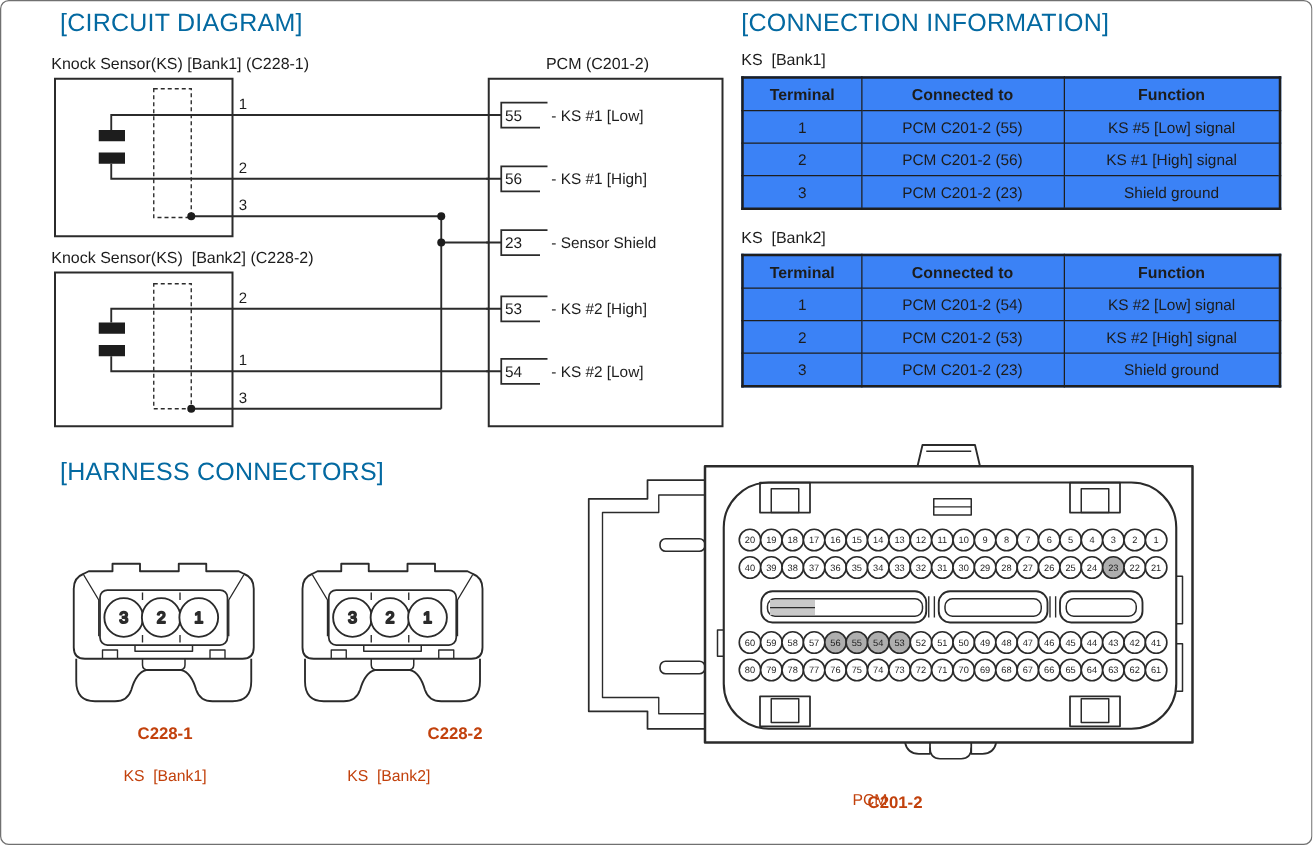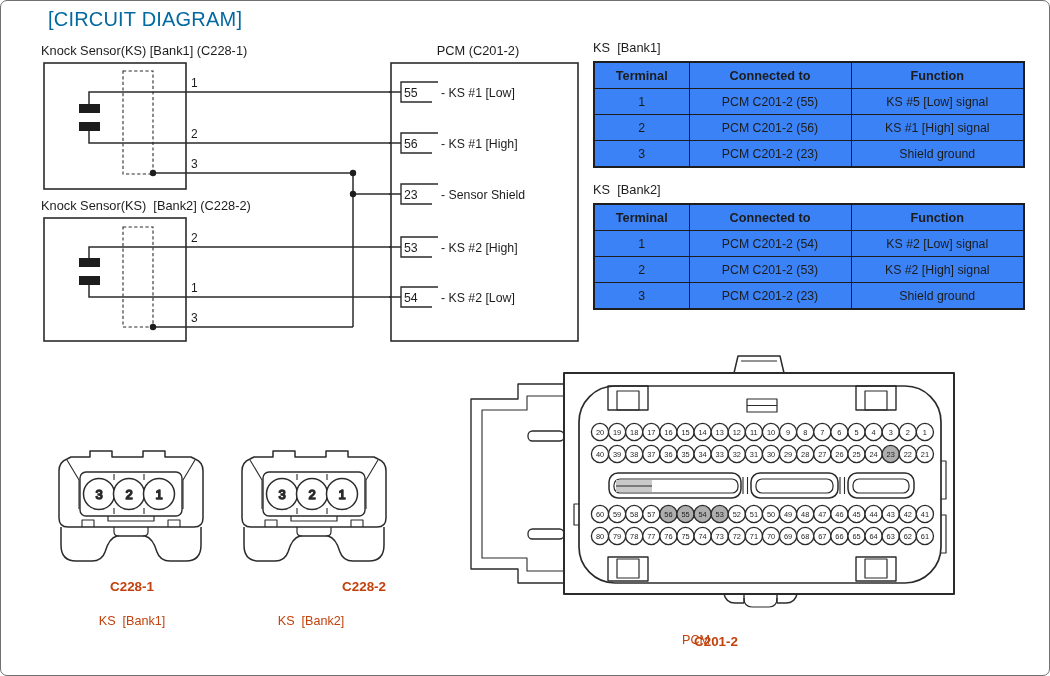--- a/index.html
+++ b/index.html
@@ -21,20 +21,22 @@
     height:25px;padding:0 2px;overflow:hidden;}
   .conn-table th{font-size:12.7px;font-weight:bold;}
   .conn-table td{font-size:12.3px;}
 </style>
 </head>
 <body>
 
 <div class="page">
 
   <div class="sec" style="left:47px;top:7px;">[CIRCUIT DIAGRAM]</div>
+  <div class="sec" style="left:592px;top:7px;">[CONNECTION INFORMATION]</div>
+  <div class="sec" style="left:47px;top:366px;">[HARNESS CONNECTORS]</div>
 
   <svg class="abs" style="left:0;top:0;width:600px;height:350px;" viewBox="0 0 600 350">
     <g stroke="#2b2b2b" fill="none" stroke-width="1.6">
       <rect x="43" y="62" width="142" height="126"></rect>
       <rect x="43" y="217" width="142" height="123"></rect>
       <rect x="390" y="62" width="187" height="278"></rect>
       <g stroke-width="1.1" stroke-dasharray="3.2,2.4">
         <rect x="122" y="70" width="30" height="103"></rect>
         <rect x="122" y="226" width="30" height="100"></rect>
       </g>

